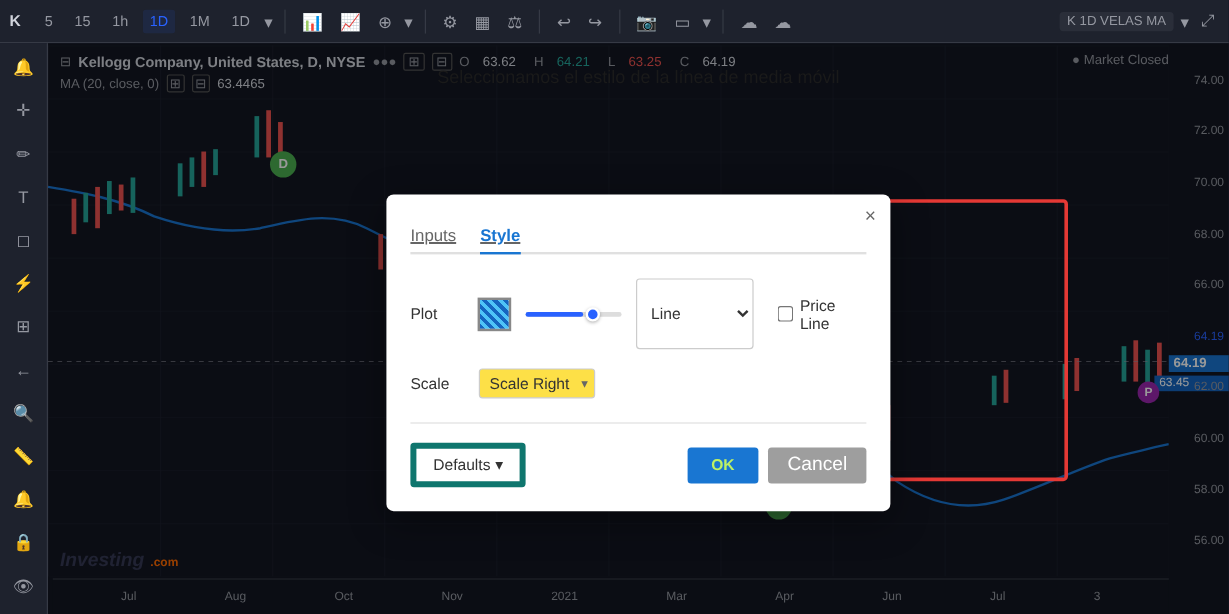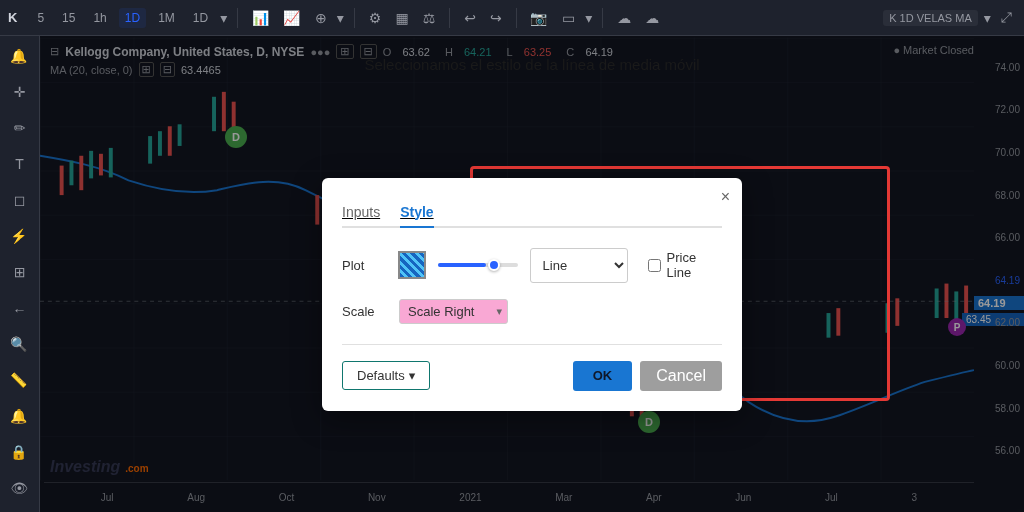--- a/index.html
+++ b/index.html
@@ -267,46 +267,46 @@
       width: 12px;
       height: 12px;
       background: #2962ff;
       border-radius: 50%;
       border: 2px solid white;
       box-shadow: 0 1px 3px rgba(0,0,0,0.3);
     }
 
     
     .line-select {
-      padding: 8px 8px;
+      padding: 20px 8px;
       border: 1px solid #ccc;
       border-radius: 3px;
       font-size: 13px;
       color: #333;
       background: white;
       cursor: pointer;
       width: 100px;
     }
 
     
     .price-line-group {
       display: flex;
       align-items: center;
       gap: 6px;
       margin-left: 8px;
     }
     .price-line-group input[type="checkbox"] { cursor: pointer; }
     .price-line-label { font-size: 13px; color: #333; }
     .scale-select {
-      padding: 4px 32px 4px 8px;
+      padding: 4px 20px 4px 8px;
       border: 1px solid #ccc;
       border-radius: 3px;
       font-size: 13px;
       color: #333;
-      background: #f9a8d4;
+      background: #fde047;
       cursor: pointer;
       appearance: none;
       -webkit-appearance: none;
       position: relative;
     }
     .scale-select-wrapper {
       position: relative;
       display: inline-block;
     }
     .scale-select-wrapper::after {
@@ -324,33 +324,33 @@
     .dialog-footer {
       display: flex;
       justify-content: space-between;
       align-items: center;
       margin-top: 20px;
       border-top: 1px solid #e0e0e0;
       padding-top: 16px;
     }
     .defaults-btn {
       background: white;
-      border: 1px solid #0f766e;
+      border: 5px solid #0f766e;
       border-radius: 3px;
       padding: 6px 14px;
       font-size: 13px;
       cursor: pointer;
       color: #333;
       display: flex;
       align-items: center;
       gap: 4px;
     }
     .ok-btn {
       background: #1976d2;
-      color: #0f172a;
+      color: #bef264;
       border: none;
       border-radius: 3px;
       padding: 6px 20px;
       font-size: 13px;
       cursor: pointer;
       font-weight: 600;
     }
     .cancel-btn {
       background: #9e9e9e;
       color: white;

